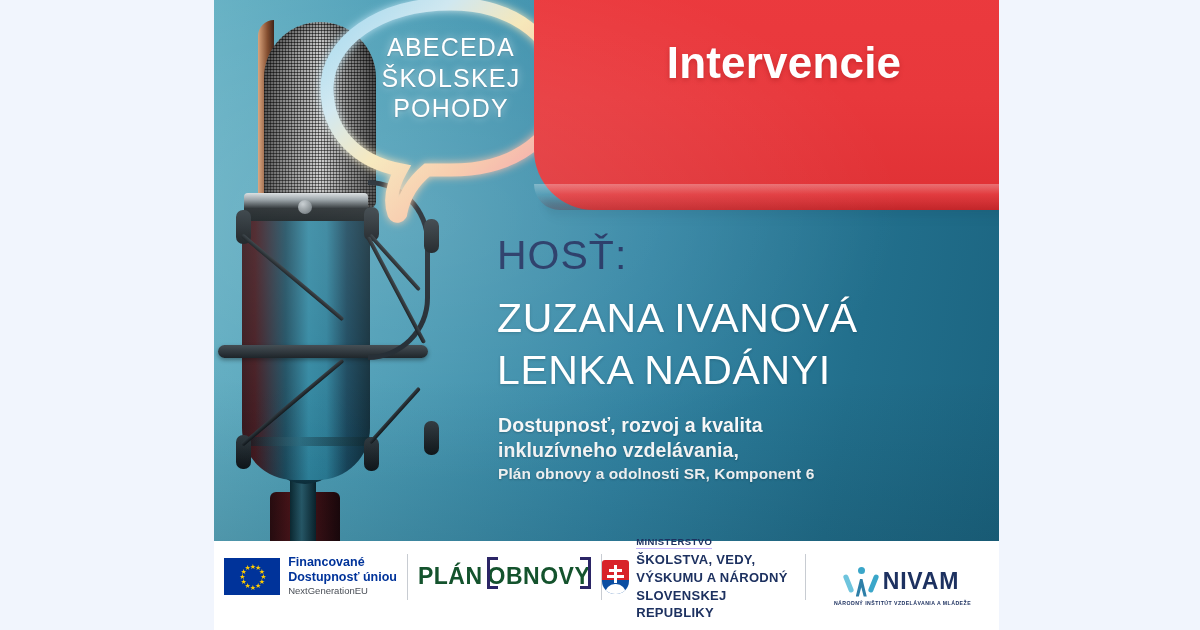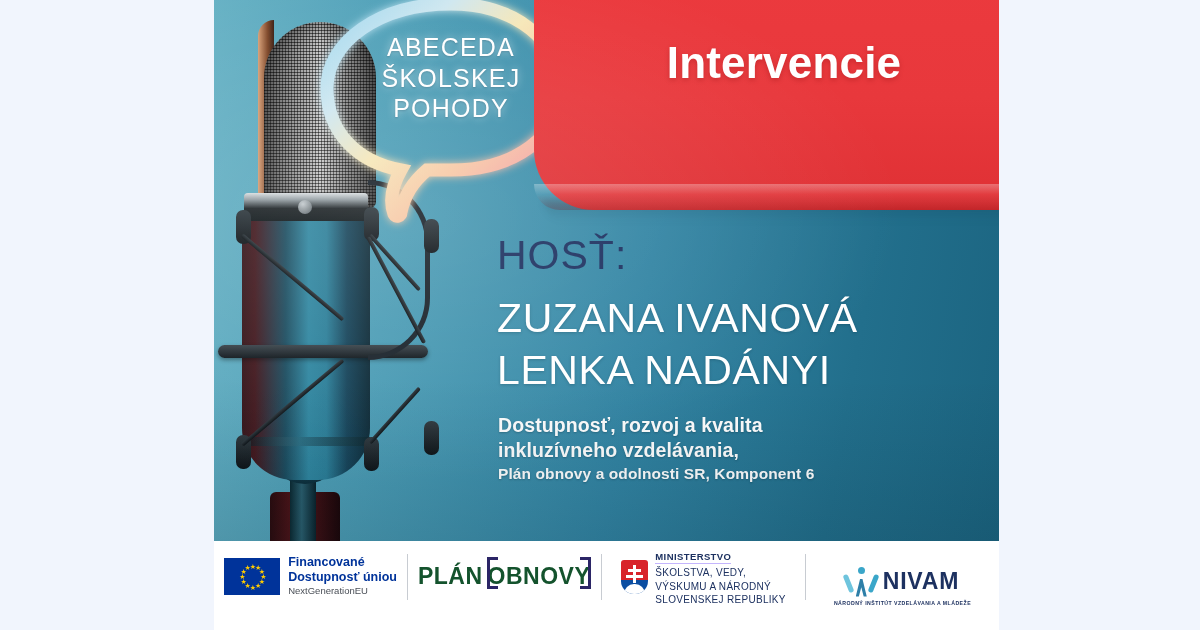--- a/index.html
+++ b/index.html
@@ -202,21 +202,21 @@
   }
   .shield .hill{
     position:absolute;left:3px;bottom:0;width:21px;height:10px;
     background:#ffffff;border-radius:10px 10px 0 0;
   }
   .shield .cross-v{position:absolute;left:12px;top:5px;width:3px;height:18px;background:#fff;}
   .shield .cross-h1{position:absolute;left:7px;top:9px;width:13px;height:3px;background:#fff;}
   .shield .cross-h2{position:absolute;left:5px;top:15px;width:17px;height:3px;background:#fff;}
   .min-t1{font-size:9.5px;font-weight:700;color:#1d3160;letter-spacing:.4px;
           border-bottom:1px solid #c4b5fd;padding-bottom:1px;display:inline-block;}
-  .min-t2{font-size:10px;font-weight:400;color:#1d3160;letter-spacing:.3px;line-height:1.35;margin-top:2px;}
+  .min-t2{font-size:13px;font-weight:700;color:#1d3160;letter-spacing:.3px;line-height:1.35;margin-top:2px;}
 
   
   .niv{display:flex;flex-direction:column;align-items:center;}
   .niv-row{display:flex;align-items:center;gap:7px;margin-top:19px;}
   .niv-mark{position:relative;width:30px;height:30px;flex:0 0 30px;}
   .niv-mark .head{
     position:absolute;left:12px;top:0;width:7px;height:7px;border-radius:50%;
     background:#3aa6c9;
   }
   .niv-mark .armL{

